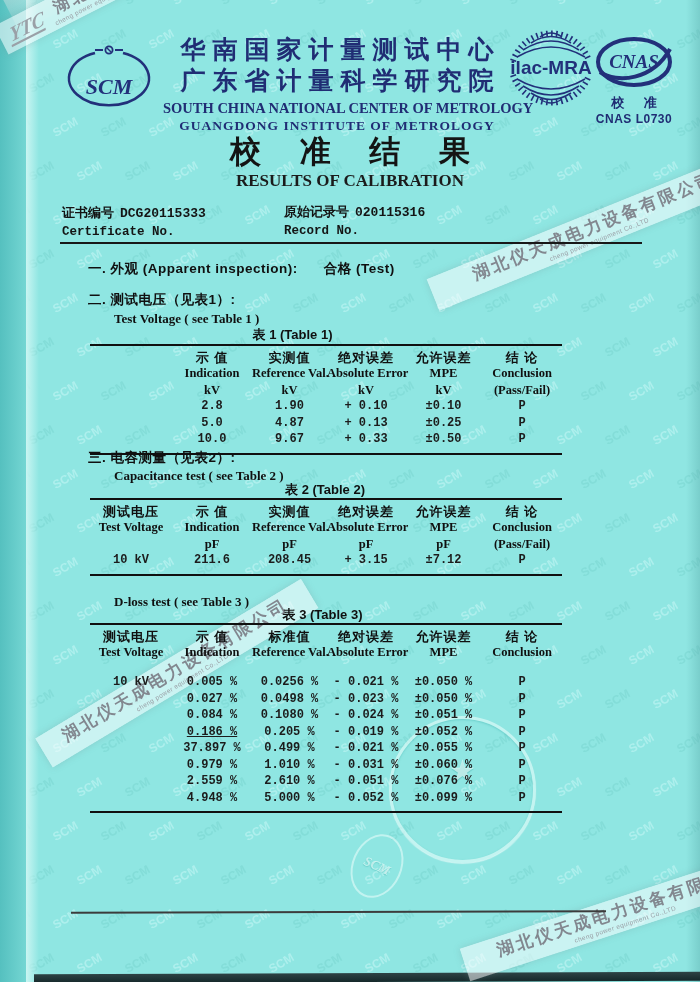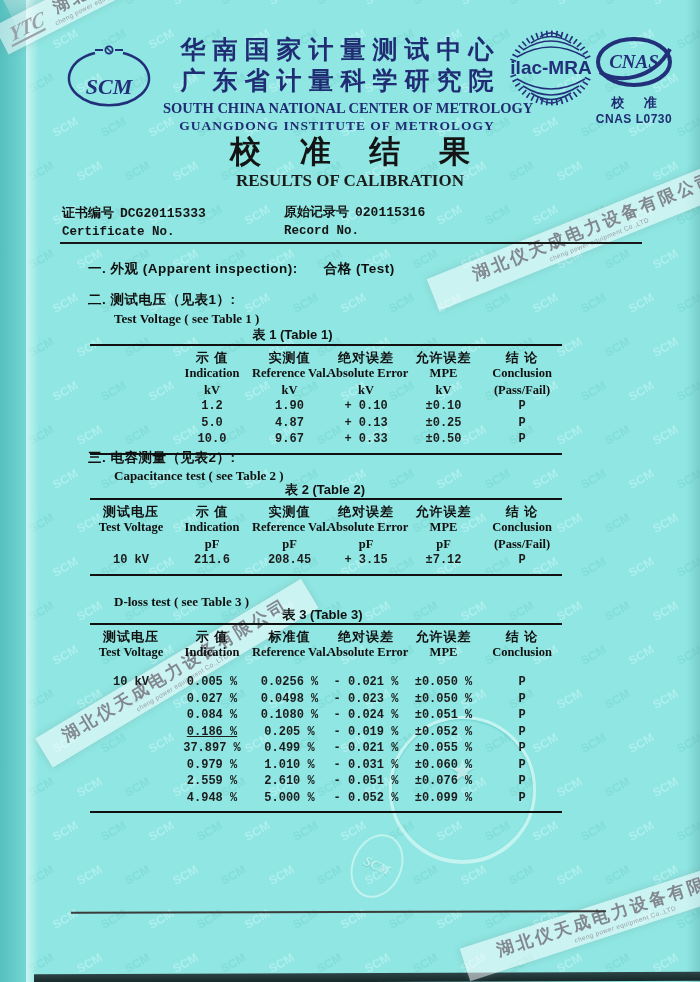--- a/index.html
+++ b/index.html
@@ -562,21 +562,21 @@
       <div class="trow hunit">
         <div class="tcell" style="width: 82px;"></div>
         <div class="tcell" style="width: 80px;">kV</div>
         <div class="tcell" style="width: 75px;">kV</div>
         <div class="tcell" style="width: 78px;">kV</div>
         <div class="tcell" style="width: 77px;">kV</div>
         <div class="tcell" style="width: 80px;">(Pass/Fail)</div>
       </div>
       <div class="trow drow">
         <div class="tcell" style="width: 82px;"></div>
-        <div class="tcell" style="width: 80px;">1.2</div>
+        <div class="tcell" style="width: 80px;">2.8</div>
         <div class="tcell" style="width: 75px;">1.90</div>
         <div class="tcell" style="width: 78px;">+ 0.10</div>
         <div class="tcell" style="width: 77px;">±0.10</div>
         <div class="tcell" style="width: 80px;">P</div>
       </div>
       <div class="trow drow">
         <div class="tcell" style="width: 82px;"></div>
         <div class="tcell" style="width: 80px;">5.0</div>
         <div class="tcell" style="width: 75px;">4.87</div>
         <div class="tcell" style="width: 78px;">+ 0.13</div>

